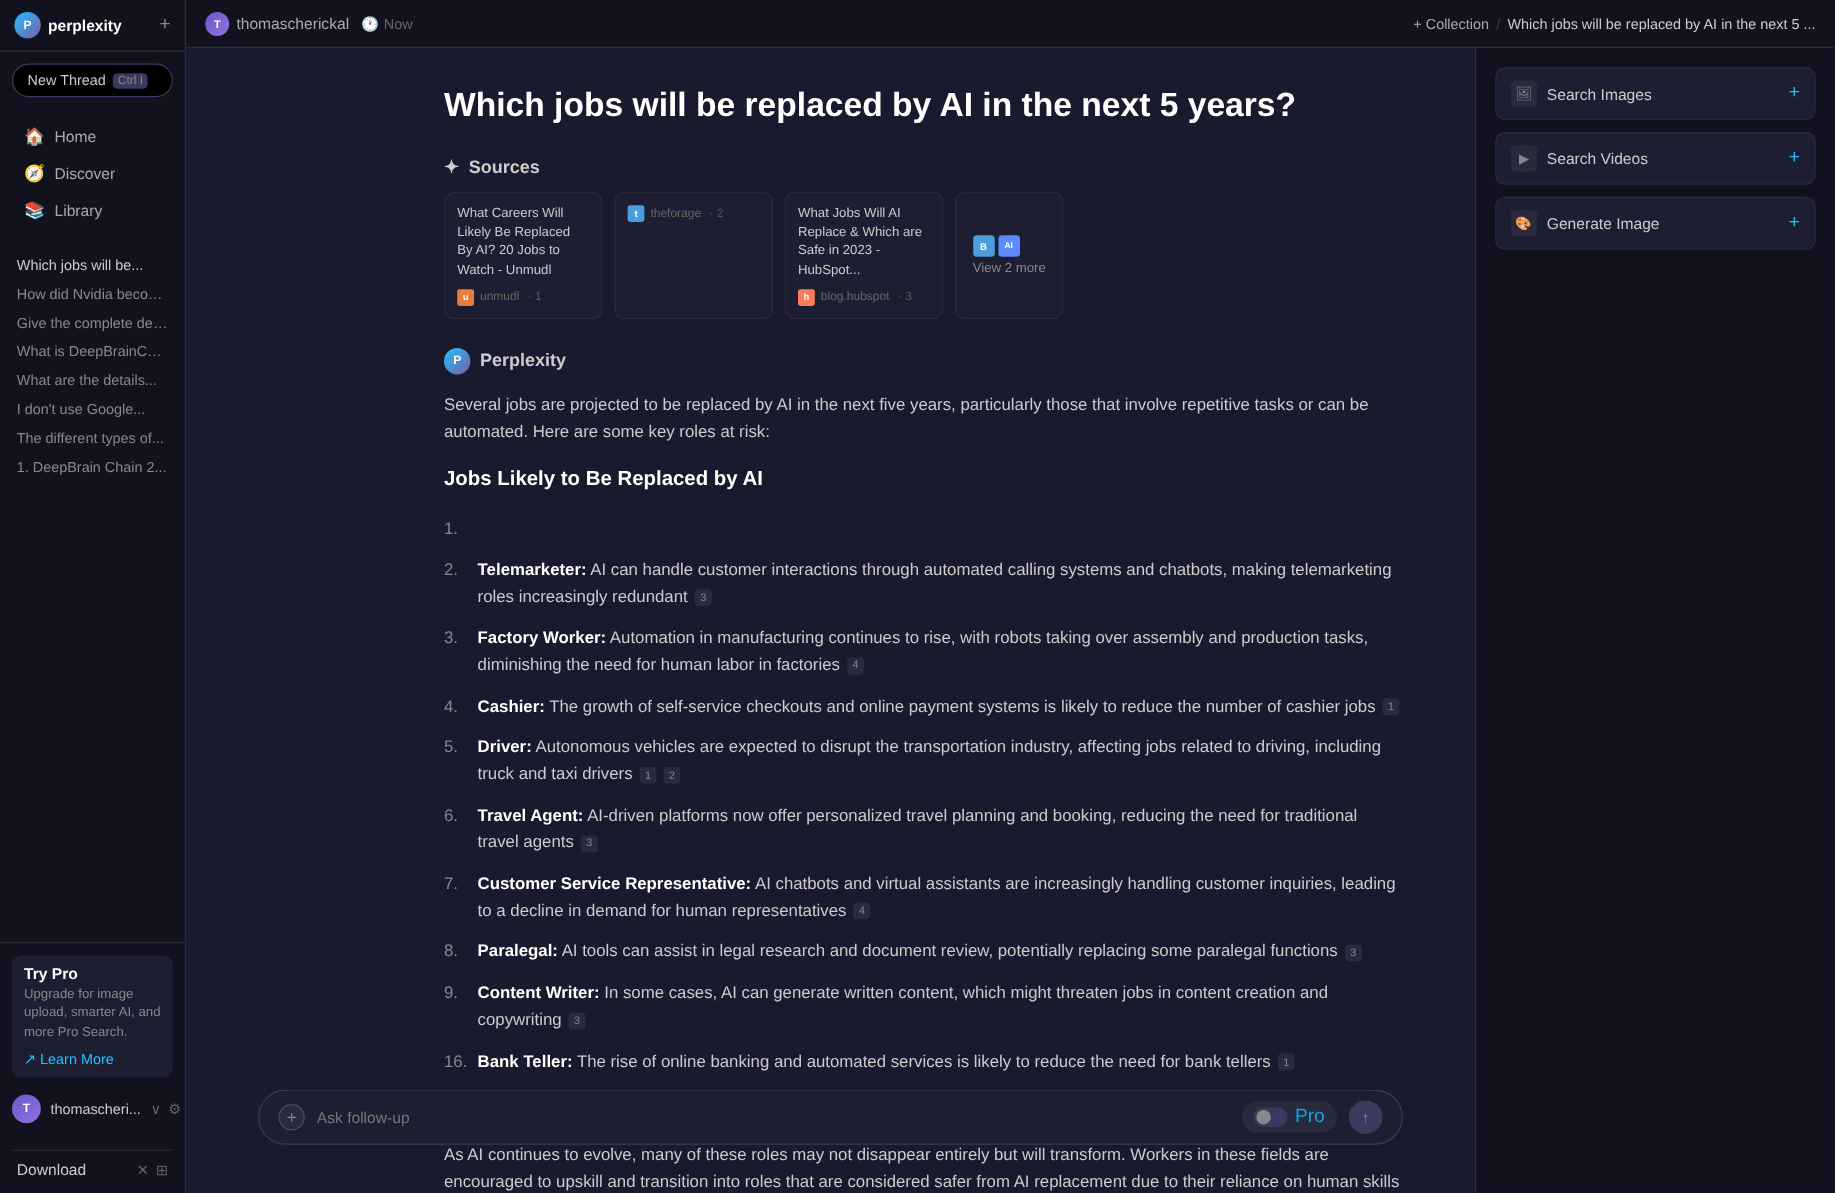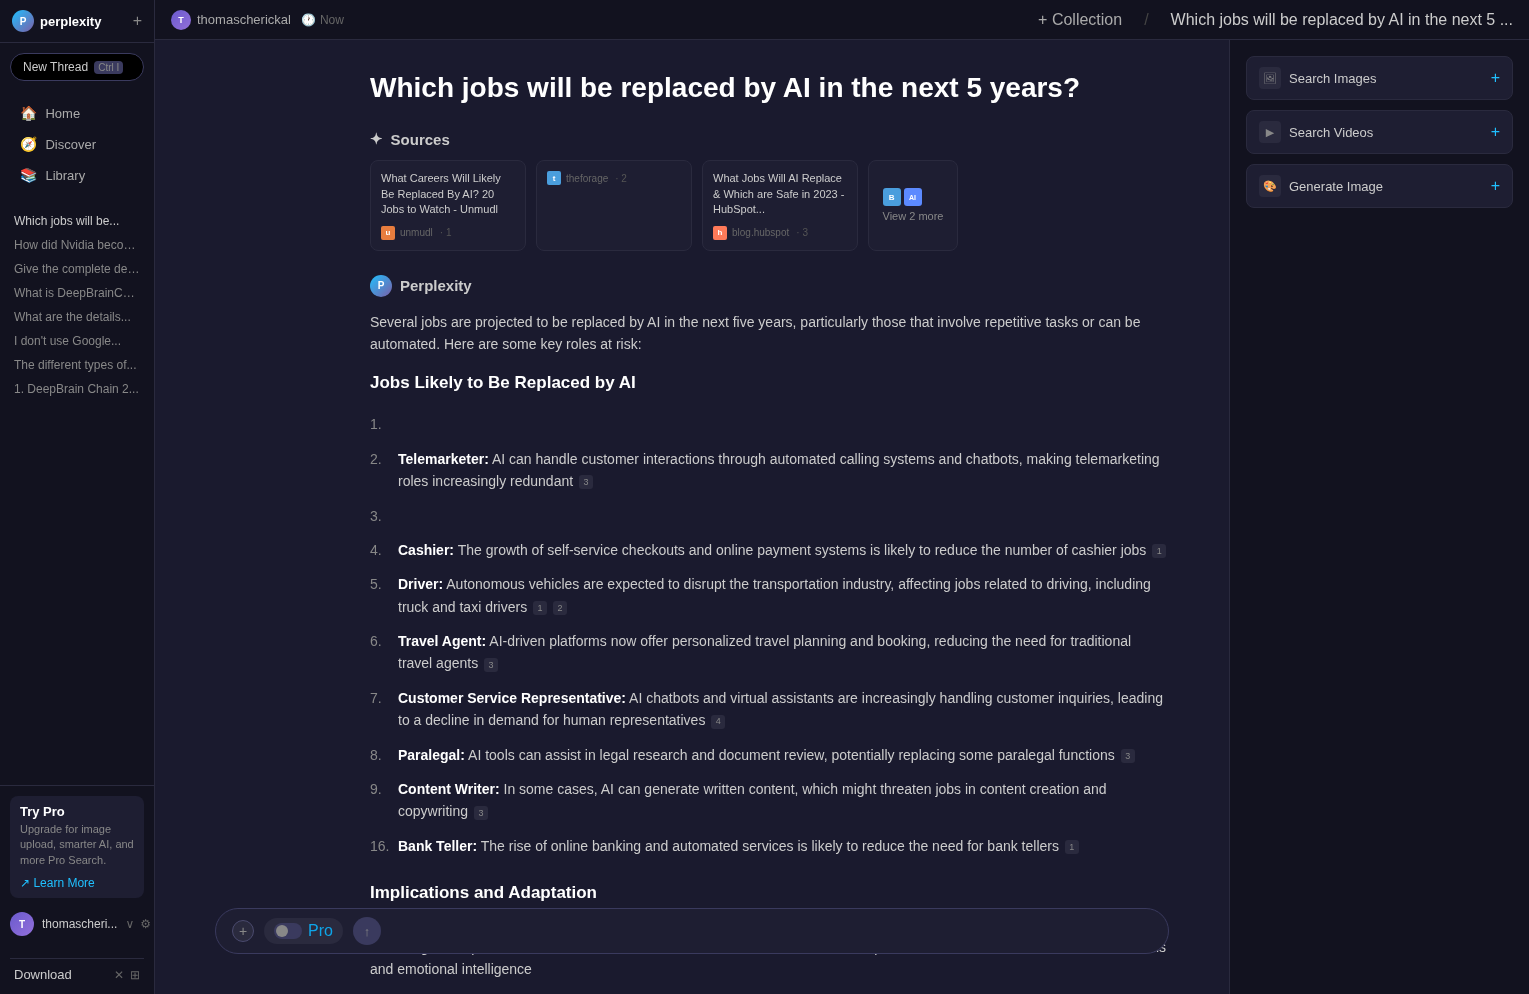--- a/index.html
+++ b/index.html
@@ -240,23 +240,23 @@
       display: flex;
       align-items: center;
       gap: 4px;
       color: #666;
       font-size: 12px;
     }
     .topbar-breadcrumb {
       margin-left: auto;
       display: flex;
       align-items: flex-end;
-      gap: 22px;
+      gap: 6px;
       color: #666;
-      font-size: 16px;
+      font-size: 12px;
     }
     .topbar-breadcrumb .collection-btn {
       color: #aaa;
       cursor: pointer;
       display: flex;
       align-items: center;
       gap: 4px;
     }
     .topbar-breadcrumb .sep { color: #444; }
     .topbar-breadcrumb .title { color: #ccc; }
@@ -302,21 +302,21 @@
     .sources-grid {
       display: flex;
       gap: 10px;
       align-items: stretch;
     }
     .source-card {
       background: #1e1e32;
       border: 1px solid #2a2a3e;
       border-radius: 8px;
       padding: 10px;
-      width: 156px;
+      width: 132px;
       cursor: pointer;
       flex-shrink: 0;
     }
     .source-title {
       font-size: 11px;
       color: #ccc;
       line-height: 1.4;
       margin-bottom: 8px;
     }
     .source-footer {
@@ -733,20 +733,21 @@
       <ol class="jobs-list">
         <li>
           <span class="num">1.</span>
         </li>
         <li>
           <span class="num">2.</span>
           <span><strong>Telemarketer:</strong> AI can handle customer interactions through automated calling systems and chatbots, making telemarketing roles increasingly redundant <span class="citation">3</span></span>
         </li>
         <li>
           <span class="num">3.</span>
+          <span><strong>Factory Worker:</strong> Automation in manufacturing continues to rise, with robots taking over assembly and production tasks, diminishing the need for human labor in factories <span class="citation">4</span></span>
         </li>
         <li>
           <span class="num">4.</span>
           <span><strong>Cashier:</strong> The growth of self-service checkouts and online payment systems is likely to reduce the number of cashier jobs <span class="citation">1</span></span>
         </li>
         <li>
           <span class="num">5.</span>
           <span><strong>Driver:</strong> Autonomous vehicles are expected to disrupt the transportation industry, affecting jobs related to driving, including truck and taxi drivers <span class="citation">1</span> <span class="citation">2</span></span>
         </li>
         <li>
@@ -798,19 +799,20 @@
         <span>Generate Image</span>
       </div>
       <span class="right-item-plus">+</span>
     </div>
   </div>
 </div>
 
 <div id="followup-bar">
   <div class="followup-inner">
     <div class="followup-add-btn">+</div>
+    <input class="followup-input" type="text" placeholder="Ask follow-up" style="">
     <div class="followup-toggle">
       <div class="toggle-knob"></div>
       <span class="toggle-label">Pro</span>
     </div>
     <button class="followup-send-btn">↑</button>
   </div>
 </div>
 
 </body></html>

